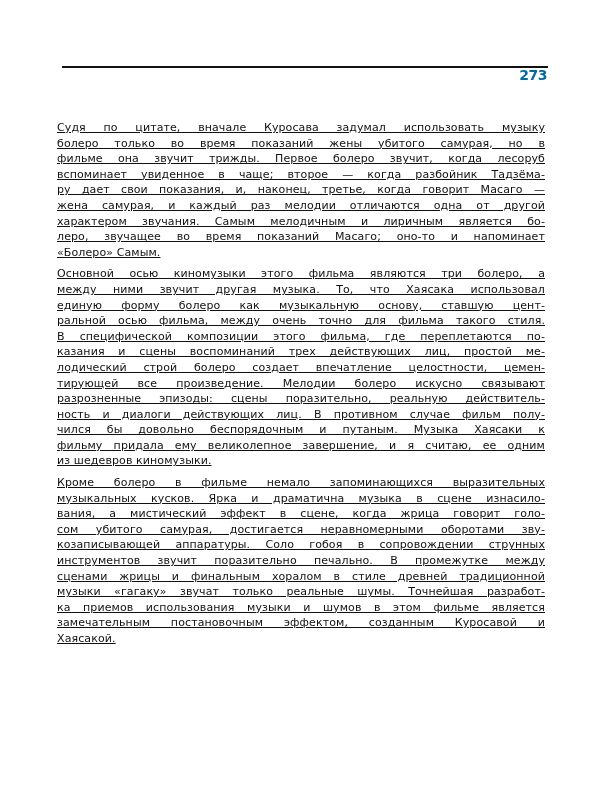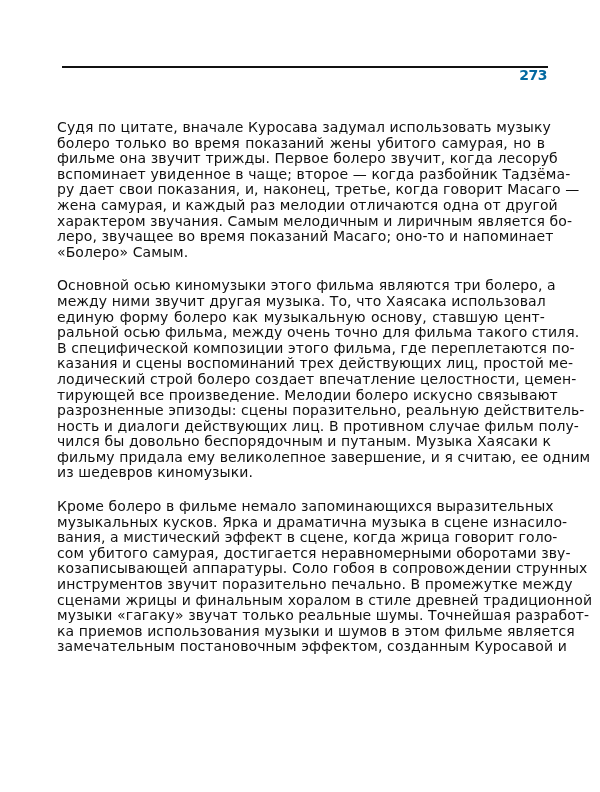--- a/index.html
+++ b/index.html
@@ -37,36 +37,37 @@
     position: absolute;
     left: 57px;
     top: 120px;
     width: 488px;
   }
   .para {
     margin: 0;
   }
   .line {
     display: block;
-    font-size: 14px;
+    font-size: 11px;
     line-height: 15.6px;
     height: 15.6px;
     white-space: nowrap;
     text-align: justify;
     text-align-last: justify;
     letter-spacing: 0.1px;
+    text-decoration: underline;
   }
   .line.last {
     text-align-last: left;
   }
   .para + .para {
     margin-top: 0;
   }
   .para.gap {
-    margin-top: 18px;
+    margin-top: 6px;
   }
 </style>
 </head>
 <body>
 
 <div class="rule"></div>
 <div class="page-number">273</div>
 
 <div class="body-text">
   <p class="para">
@@ -99,14 +100,15 @@
     <span class="line">Кроме болеро в фильме немало запоминающихся выразительных</span>
     <span class="line">музыкальных кусков. Ярка и драматична музыка в сцене изнасило-</span>
     <span class="line">вания, а мистический эффект в сцене, когда жрица говорит голо-</span>
     <span class="line">сом убитого самурая, достигается неравномерными оборотами зву-</span>
     <span class="line">козаписывающей аппаратуры. Соло гобоя в сопровождении струнных</span>
     <span class="line">инструментов звучит поразительно печально. В промежутке между</span>
     <span class="line">сценами жрицы и финальным хоралом в стиле древней традиционной</span>
     <span class="line">музыки «гагаку» звучат только реальные шумы. Точнейшая разработ-</span>
     <span class="line">ка приемов использования музыки и шумов в этом фильме является</span>
     <span class="line">замечательным постановочным эффектом, созданным Куросавой и</span>
+    <span class="line last">Хаясакой.</span>
   </p>
 </div>
 
 </body></html>

